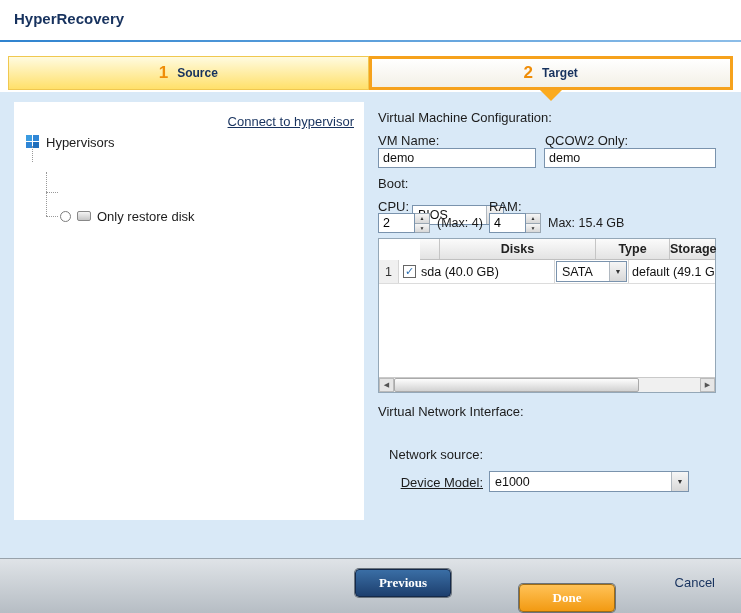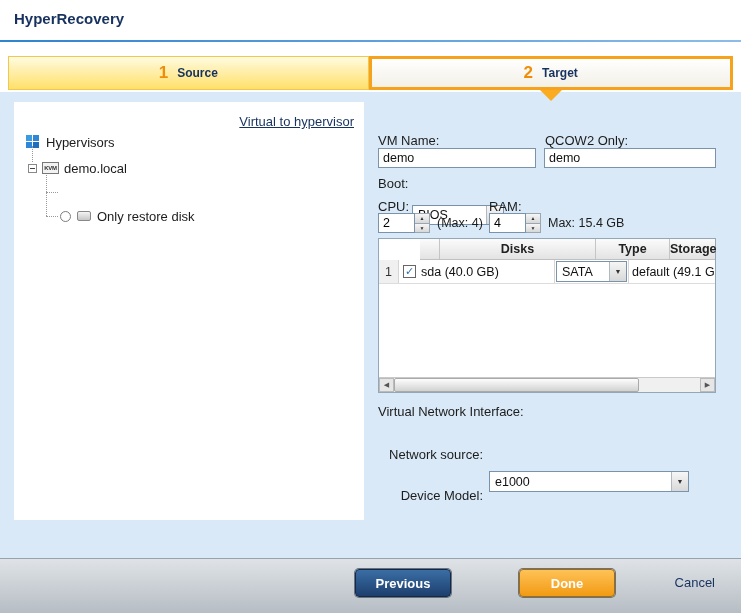--- a/index.html
+++ b/index.html
@@ -113,24 +113,24 @@
   .hs-arrow { width:15px; background:#e6e6e6; border:1px solid #bbb; display:flex; align-items:center;
               justify-content:center; font-size:7px; color:#555; flex:0 0 auto; cursor:pointer; }
   .hs-track { flex:1; position:relative; }
   .hs-thumb { position:absolute; left:0; top:0; bottom:0; width:80%;
               background:linear-gradient(#fdfdfd,#d2d2d2); border:1px solid #aaa; border-radius:2px; cursor:grab; }
 
   
   .footer { position:absolute; top:558px; left:0; width:741px; height:55px;
             background:linear-gradient(#dfe3e7,#b6bdc4); border-top:1px solid #98a2ab; }
   .btn { position:absolute; top:10px; width:96px; height:28px; border-radius:4px; font-size:13px;
-         font-weight:bold; color:#fff; cursor:pointer; font-family:Liberation Sans, sans-serif;
+         font-weight:bold; color:#fff; cursor:pointer; font-family:Liberation Serif, serif;
          box-shadow:0 0 0 1px #6a737c; }
   .btn-previous { left:355px; background:linear-gradient(#3a6ea5,#1d3f6e); border:1px solid #14294a; }
-  .btn-done { left:519px; background:linear-gradient(#ffc257,#f29a12); border:1px solid #a06c14; }
+  .btn-done { left:519px; background:linear-gradient(#ffc257,#f29a12); border:1px solid #a06c14;margin-top:15px; }
   .cancel-link { position:absolute; right:26px; top:16px; font-size:13px; color:#17325e;
                  cursor:pointer; }
 </style>
 </head>
 <body>
 
 <div class="window">
 
   <div class="header">
     <span class="app-title">HyperRecovery</span>
@@ -145,51 +145,47 @@
     <div class="tab tab-target">
       <span class="tab-num">2</span>
       <span class="tab-label">Target</span>
       <div class="tab-pointer"></div>
     </div>
   </div>
 
   <div class="main">
 
     <div class="left-panel">
-      <a class="connect-link">Virtual to hypervisor</a>
+      <a class="connect-link">Connect to hypervisor</a>
 
       <div class="conn conn-v1"></div>
       <div class="conn conn-v2"></div>
       <div class="conn conn-h1"></div>
       <div class="conn conn-h2"></div>
 
       <div class="tree-row row-hypervisors">
         <span class="win-icon">
             <span></span>
             <span></span>
             <span></span>
             <span></span>
           </span>
         <span>Hypervisors</span>
       </div>
 
-      <div class="tree-row row-host">
-        <span class="expand-box"></span>
-        <span class="kvm-icon">KVM</span>
-        <span>demo.local</span>
-      </div>
 
 
       <div class="tree-row row-opt2">
         <span class="radio"></span>
         <span class="disk-icon"></span>
         <span>Only restore disk</span>
       </div>
     </div>
 
+    <div class="rp-label" style="left:378px; top:18px;">Virtual Machine Configuration:</div>
 
     <div class="rp-label" style="left:378px; top:41px;">VM Name:</div>
     <div class="rp-label" style="left:545px; top:41px;">QCOW2 Only:</div>
     <div class="text-input" style="left:378px; top:56px; width:158px; line-height:18px;">demo</div>
     <div class="text-input" style="left:544px; top:56px; width:172px; line-height:18px;">demo</div>
 
     <div class="rp-label" style="left:378px; top:84px;">Boot:</div>
     <div class="combo" style="left:412px; top:81px; width:92px;margin-top:32px;">
       <span class="val">BIOS</span>
       <span class="arrow-box">
@@ -248,21 +244,21 @@
             <span class="hs-thumb"></span>
           </span>
         <span class="hs-arrow">▶</span>
       </div>
     </div>
 
     <div class="rp-label" style="left:378px; top:312px;">Virtual Network Interface:</div>
 
     <div class="rp-label" style="left:378px; top:355px; width:105px; text-align:right;">Network source:</div>
 
-    <div class="rp-label" style="left:378px; top:396px; width:105px; text-align:right;">Device Model:</div>
+    <div class="rp-label" style="left:378px; top:383px; width:105px; text-align:right;text-decoration:underline;">Device Model:</div>
     <div class="combo" style="left:489px; top:379px; width:200px; height:21px;">
       <span class="val">e1000</span>
       <span class="arrow-box">
           <span>▼</span>
         </span>
     </div>
 
   </div>
 
   <div class="footer">

